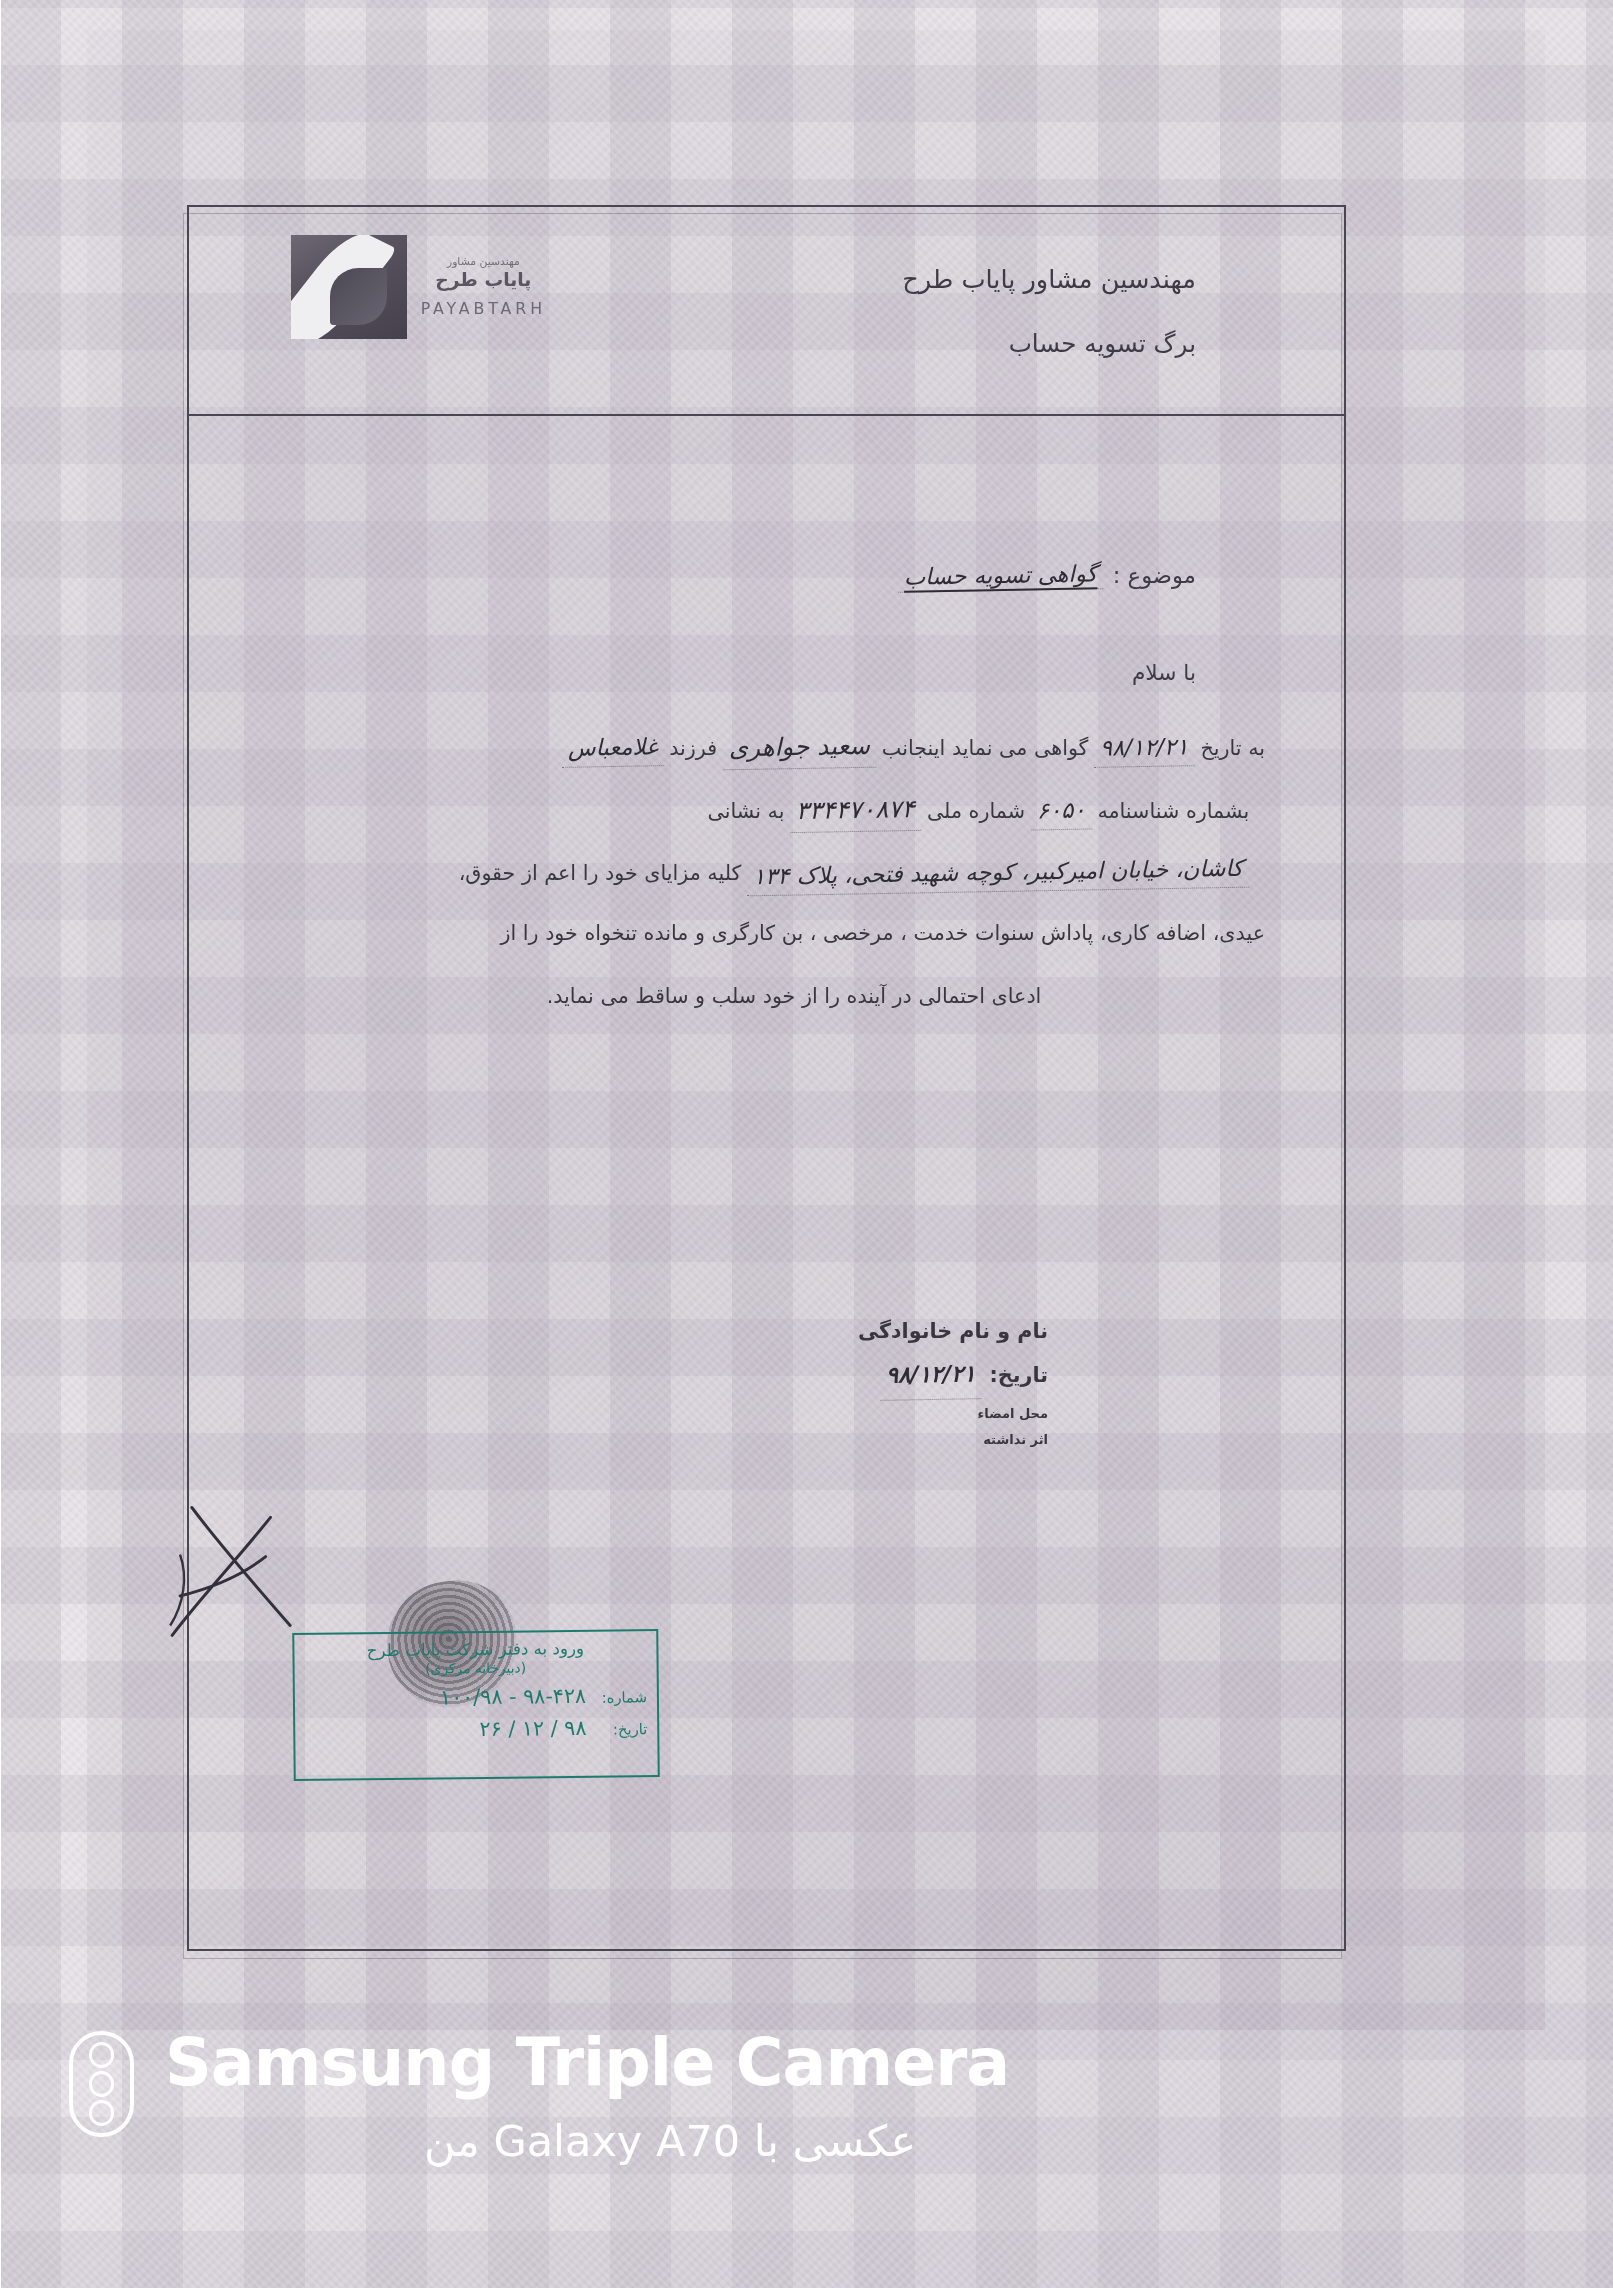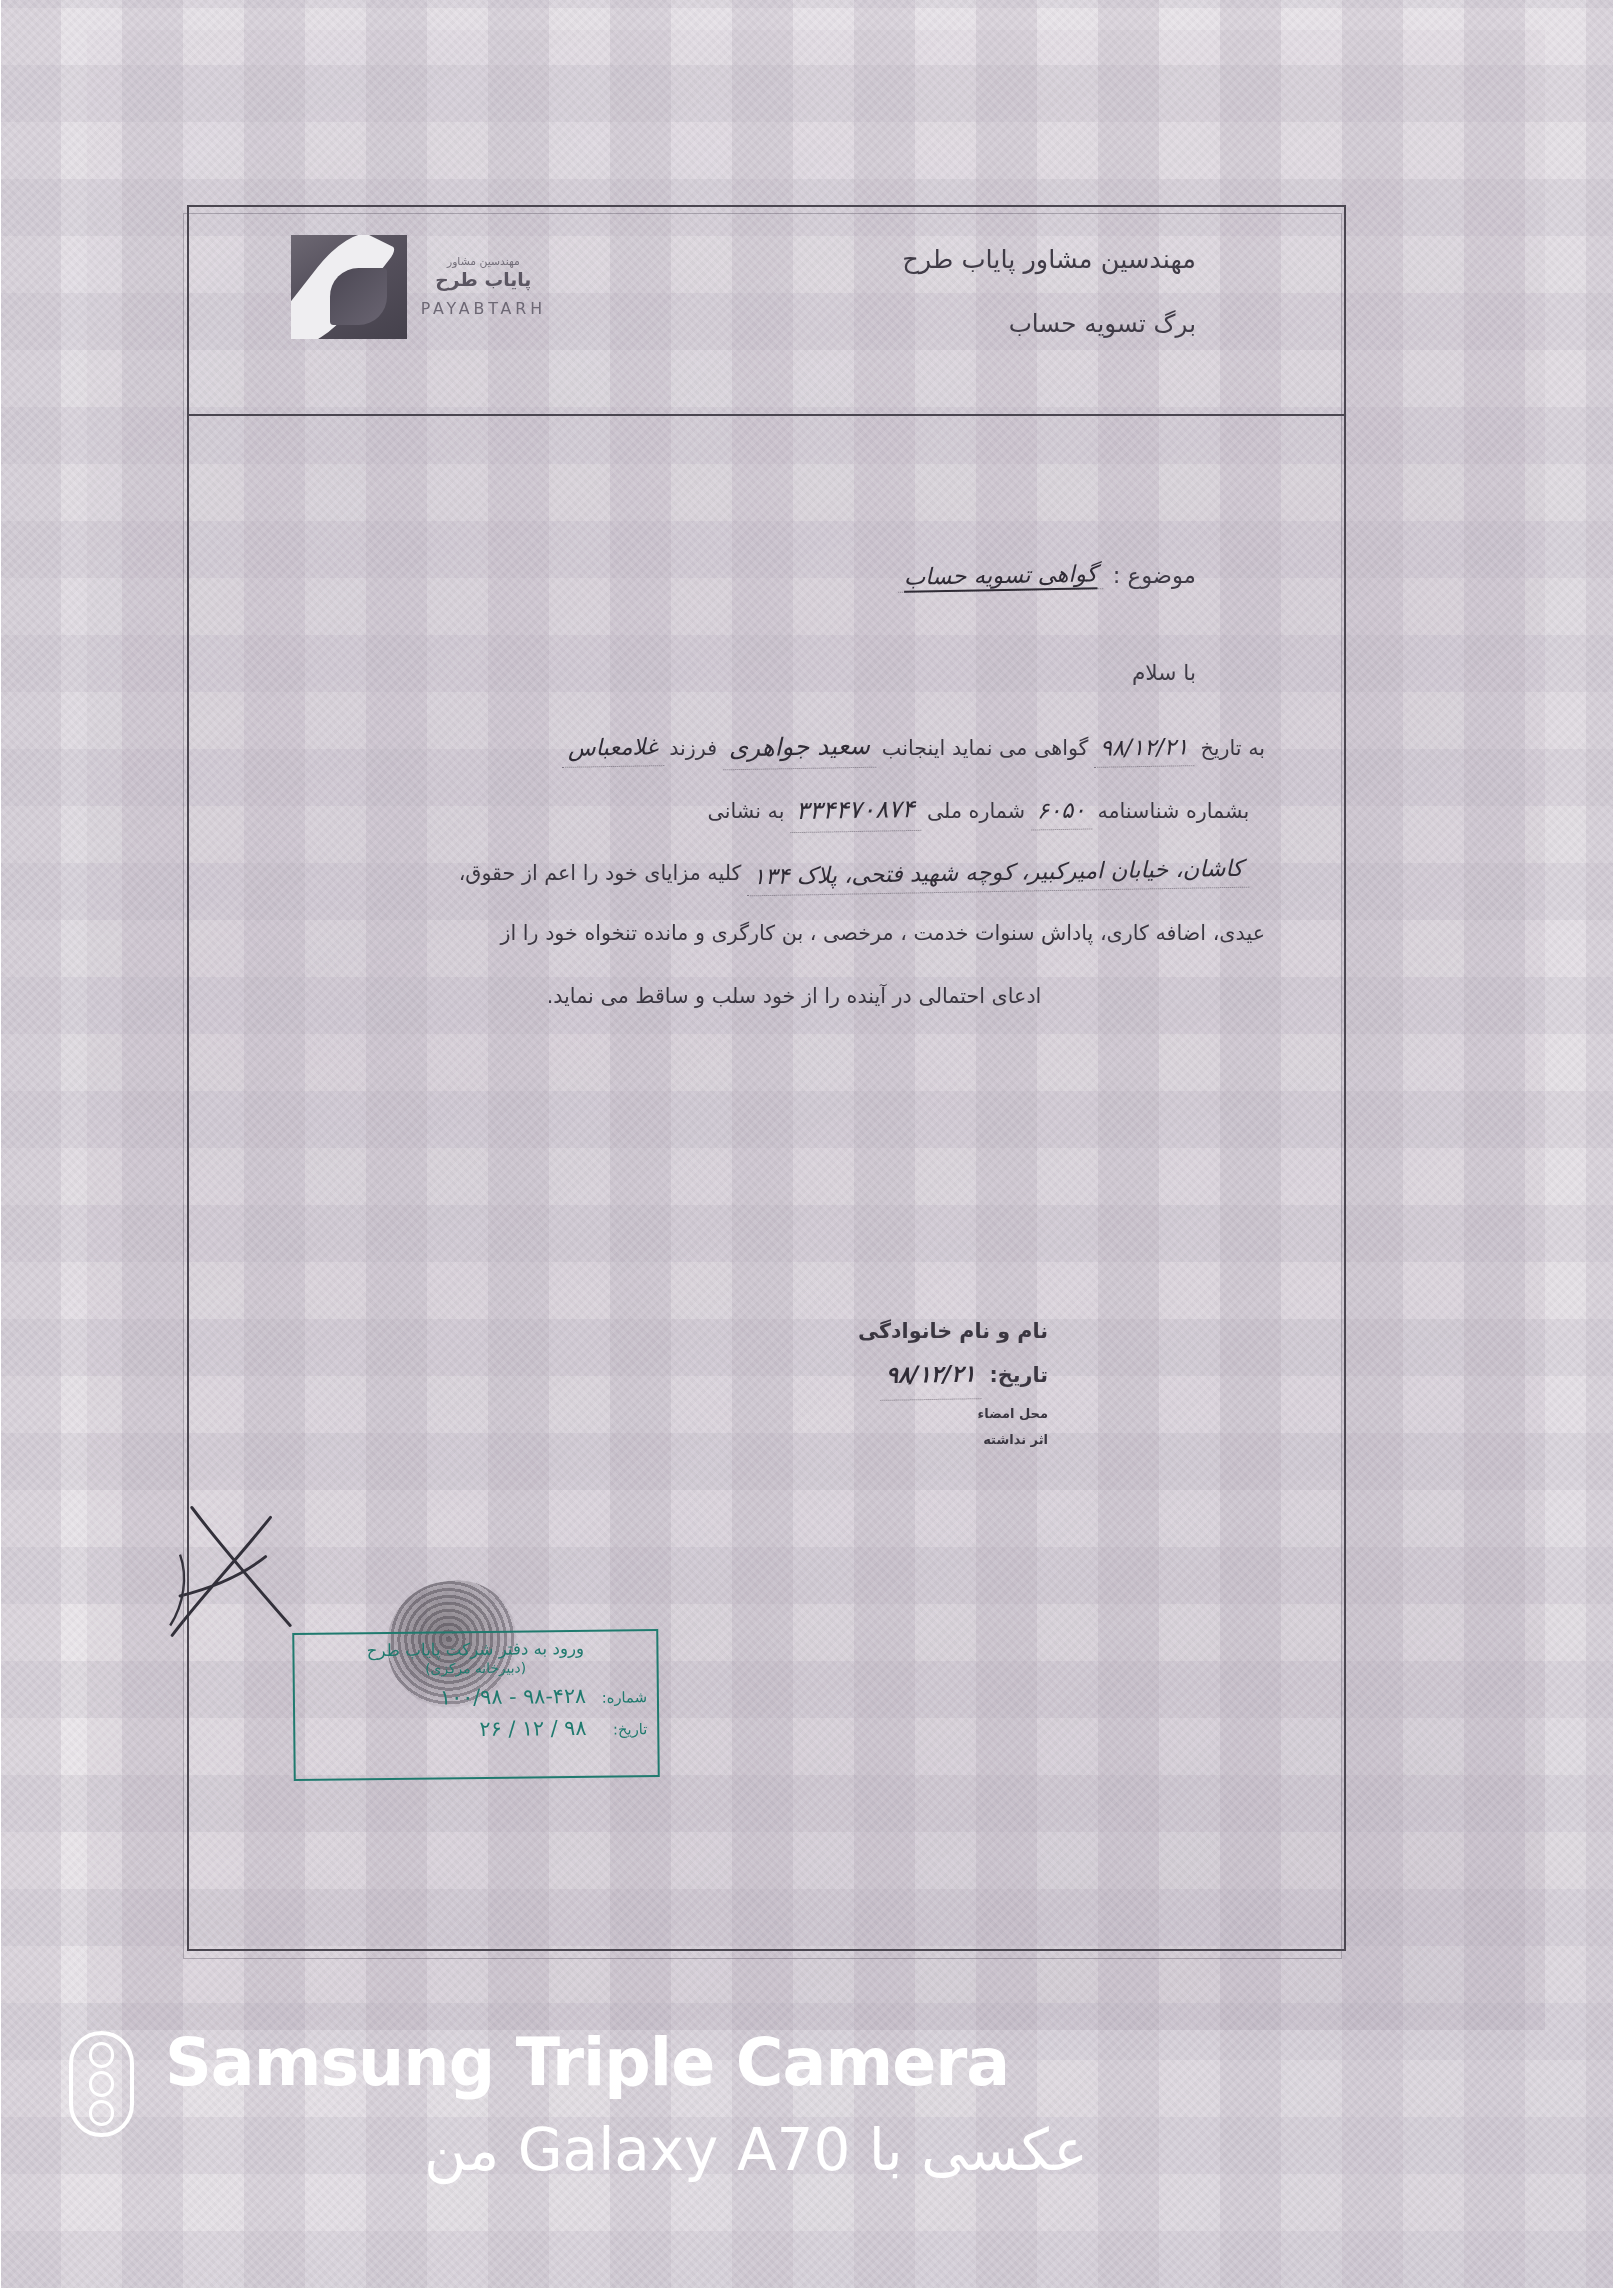--- a/index.html
+++ b/index.html
@@ -136,21 +136,21 @@
     font-size: 15.8px;
     letter-spacing: 3.9px;
     color: #6c6774;
     margin-top: 7px;
   }
 
   
   #header-titles {
     position: absolute;
     right: 148px;
-    top: 37px;
+    top: 57px;
     text-align: right;
     color: #3f3b46;
   }
   #header-titles .line1 {
     font-size: 25.6px;
     letter-spacing: 1px;
     margin-bottom: 35px;
   }
   #header-titles .line2 {
     font-size: 24.6px;
@@ -323,21 +323,21 @@
     font-size: 65px;
     font-weight: bold;
     letter-spacing: -1px;
     font-family: "DejaVu Sans", sans-serif;
     direction: ltr;
   }
   #wm-sub {
     position: absolute;
     left: 424px;
     top: 126px;
-    font-size: 58px;
+    font-size: 43px;
     font-family: "DejaVu Sans", sans-serif;
     direction: rtl;
     letter-spacing: 0px;
   }
 </style>
 </head>
 <body>
 
 <div id="scan-page"></div>
 <div id="scan-noise"></div>

